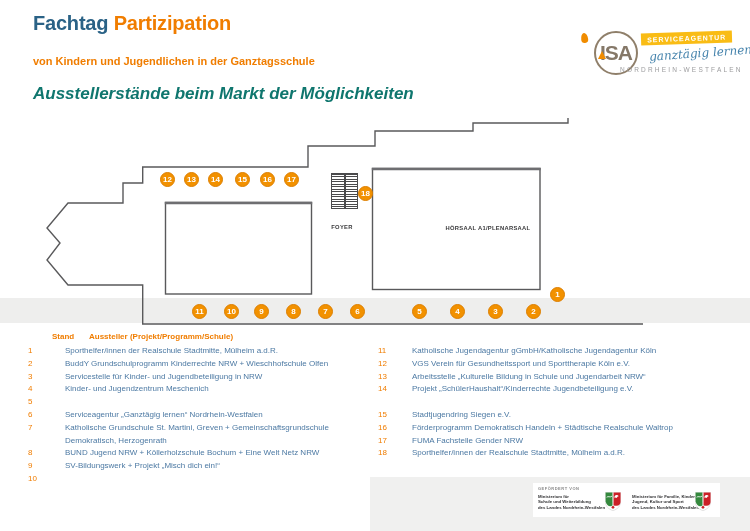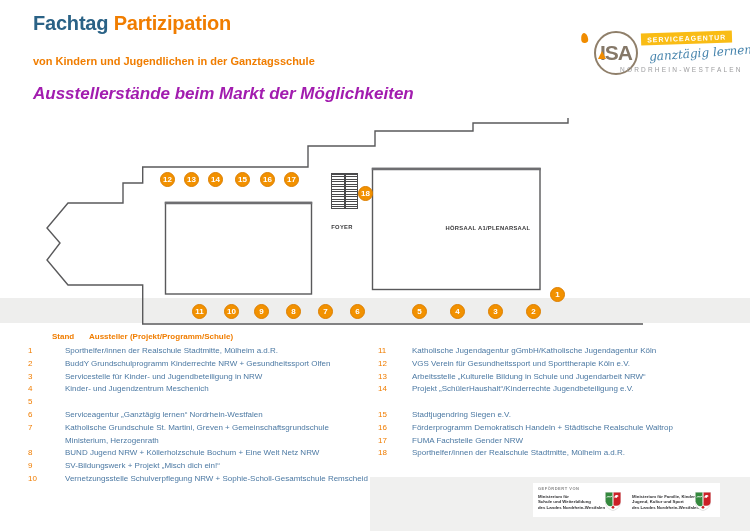--- a/index.html
+++ b/index.html
@@ -7,21 +7,21 @@
     position:relative;width:750px;height:531px;background:#ffffff;
     font-family:"Liberation Sans",sans-serif;overflow:hidden;
   }
   .abs{position:absolute;}
 
   
   .title{left:33px;top:12px;font-size:20px;font-weight:bold;letter-spacing:-0.2px;white-space:nowrap;}
   .title .t-main{color:#2A6286;}
   .title .t-accent{color:#F07D00;}
   .subtitle{left:33px;top:55px;font-size:11px;font-weight:bold;color:#F07D00;white-space:nowrap;}
-  .section-title{left:33px;top:84px;font-size:17px;font-weight:bold;font-style:italic;color:#a21caf;white-space:nowrap;}
+  .section-title{left:33px;top:84px;font-size:17px;font-weight:bold;font-style:italic;color:#0f766e;white-space:nowrap;}
 
   
   .isa-circle{left:594px;top:31px;width:44px;height:44px;border:2.5px solid #8F7F6A;border-radius:50%;
     box-sizing:border-box;display:flex;align-items:center;justify-content:center;}
   .isa-text{font-size:21px;font-weight:bold;color:#857868;letter-spacing:-1px;}
   .isa-flame{left:581px;top:33px;width:7px;height:10px;background:#F08C00;
     border-radius:50% 50% 50% 50% / 65% 65% 35% 35%;transform:rotate(-8deg);}
   .isa-tri{left:598px;top:51px;width:0;height:0;border-left:4px solid transparent;
     border-right:4px solid transparent;border-bottom:8px solid #F08C00;}
   .sa-badge{left:641px;top:32px;background:#F9BC15;color:#ffffff;font-size:7px;font-weight:bold;
@@ -131,21 +131,21 @@
 
 <div class="abs leg-col leg-col-left">
 
     <div class="leg-row">
       <span class="leg-num">1</span>
       <span class="leg-text">Sporthelfer/innen der Realschule Stadtmitte, Mülheim a.d.R.</span>
     </div>
 
     <div class="leg-row">
       <span class="leg-num">2</span>
-      <span class="leg-text">BuddY Grundschulprogramm Kinderrechte NRW + Gesundheitssport Olfen</span>
+      <span class="leg-text">BuddY Grundschulprogramm Kinderrechte NRW + Wieschhofschule Olfen</span>
     </div>
 
     <div class="leg-row">
       <span class="leg-num">3</span>
       <span class="leg-text">Servicestelle für Kinder- und Jugendbeteiligung in NRW</span>
     </div>
 
     <div class="leg-row">
       <span class="leg-num">4</span>
       <span class="leg-text">Kinder- und Jugendzentrum Meschenich</span>
@@ -160,36 +160,35 @@
       <span class="leg-text">Serviceagentur „Ganztägig lernen“ Nordrhein-Westfalen</span>
     </div>
 
     <div class="leg-row">
       <span class="leg-num">7</span>
       <span class="leg-text">Katholische Grundschule St. Martini, Greven + Gemeinschaftsgrundschule</span>
     </div>
 
     <div class="leg-row">
       <span class="leg-num"></span>
-      <span class="leg-text">Ministerium, Herzogenrath</span>
+      <span class="leg-text">Demokratisch, Herzogenrath</span>
     </div>
 
     <div class="leg-row">
       <span class="leg-num">8</span>
       <span class="leg-text">BUND Jugend NRW + Köllerholzschule Bochum + Eine Welt Netz NRW</span>
     </div>
 
     <div class="leg-row">
       <span class="leg-num">9</span>
       <span class="leg-text">SV-Bildungswerk + Projekt „Misch dich ein!“</span>
     </div>
 
     <div class="leg-row">
       <span class="leg-num">10</span>
-      <span class="leg-text">Vernetzungsstelle Schulverpflegung NRW + Sophie-Scholl-Gesamtschule Remscheid</span>
     </div>
   </div>
 
 <div class="abs leg-col leg-col-right">
 
     <div class="leg-row">
       <span class="leg-num">11</span>
       <span class="leg-text">Katholische Jugendagentur gGmbH/Katholische Jugendagentur Köln</span>
     </div>
 

